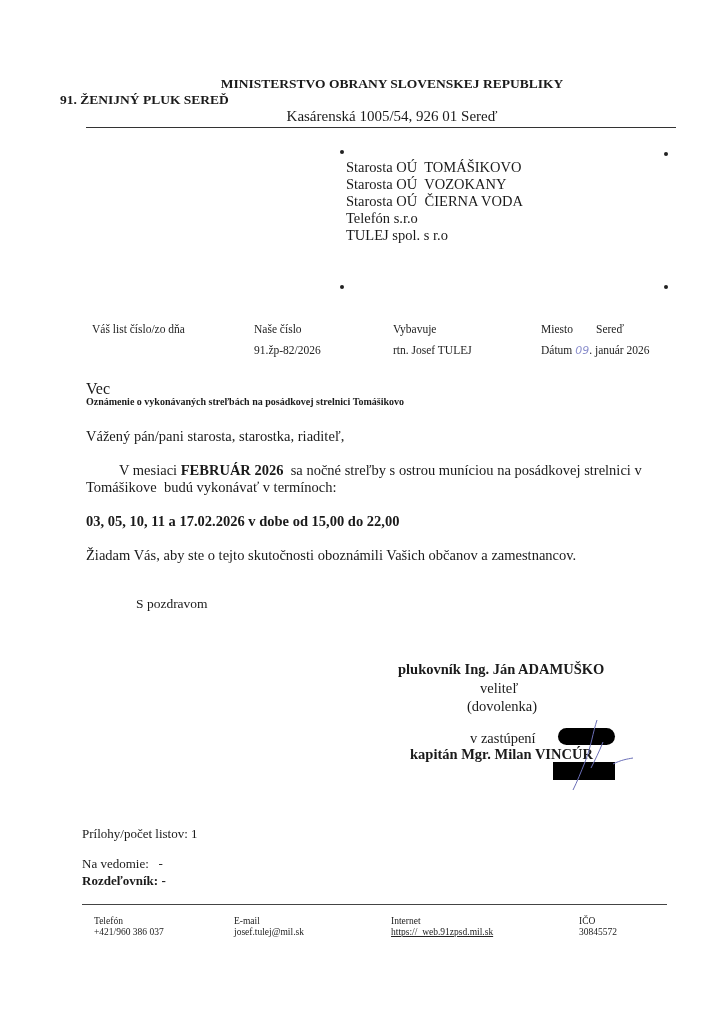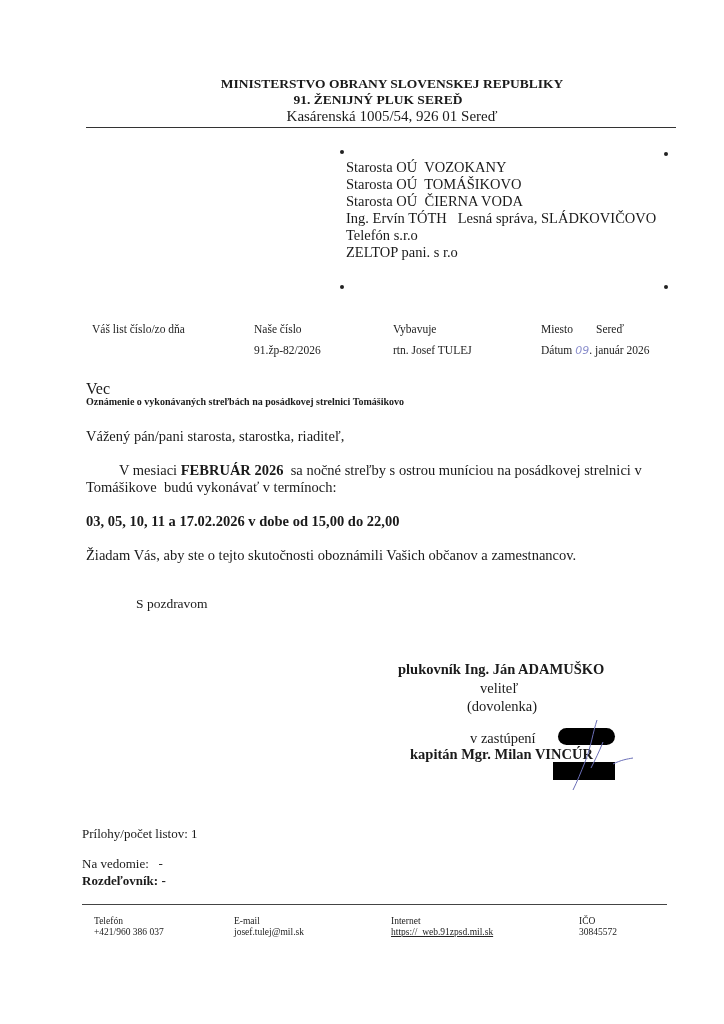--- a/index.html
+++ b/index.html
@@ -12,21 +12,21 @@
     height: 1024px;
     position: relative;
     overflow: hidden;
     font-family: "Liberation Serif", "DejaVu Serif", serif;
     color: #1a1a1a;
   }
   .abs { position: absolute; white-space: nowrap; }
 
   
   .hdr-line1 { left: 0; width: 724px; top: 76px; text-align: center; font-weight: bold; font-size: 13.5px; padding-left: 60px; box-sizing: border-box; }
-  .hdr-line2 { left: 0; width: 696px; top: 92px; text-align: center; font-weight: bold; font-size: 13.5px; padding-left: 60px; box-sizing: border-box; }
+  .hdr-line2 { left: 0; width: 696px; top: 92px; text-align: left; font-weight: bold; font-size: 13.5px; padding-left: 60px; box-sizing: border-box; }
   .hdr-line3 { left: 0; width: 724px; top: 108px; text-align: center; font-size: 15px; padding-left: 60px; box-sizing: border-box; }
   .hdr-rule { left: 86px; top: 127px; width: 590px; height: 1px; background: #333; }
 
   
   .dot { width: 4px; height: 4px; border-radius: 50%; background: #222; }
   .recip { left: 346px; font-size: 14.5px; line-height: 17px; }
 
   
   .ref { font-size: 11.5px; color: #222; }
 
@@ -50,26 +50,25 @@
 <div class="abs hdr-line2">91. ŽENIJNÝ PLUK SEREĎ</div>
 <div class="abs hdr-line3">Kasárenská 1005/54, 926 01 Sereď</div>
 <div class="abs hdr-rule"></div>
 
 <div class="abs dot" style="left:340px; top:150px;"></div>
 <div class="abs dot" style="left:664px; top:152px;"></div>
 <div class="abs dot" style="left:340px; top:285px;"></div>
 <div class="abs dot" style="left:664px; top:285px;"></div>
 
 <div class="abs recip" style="top:159px;">
+  <div style="white-space:pre;">Starosta OÚ  TOMÁŠIKOVO</div>
   <div style="white-space:pre;">Starosta OÚ  VOZOKANY</div>
-  <div style="white-space:pre;">Starosta OÚ  TOMÁŠIKOVO</div>
   <div style="white-space:pre;">Starosta OÚ  ČIERNA VODA</div>
-  <div style="white-space:pre;">Ing. Ervín TÓTH   Lesná správa, SLÁDKOVIČOVO</div>
   <div style="white-space:pre;">Telefón s.r.o</div>
-  <div style="white-space:pre;">ZELTOP pani. s r.o</div>
+  <div style="white-space:pre;">TULEJ spol. s r.o</div>
 </div>
 
 <div class="abs ref" style="left:92px; top:323px;">Váš list číslo/zo dňa</div>
 <div class="abs ref" style="left:254px; top:323px;">Naše číslo</div>
 <div class="abs ref" style="left:254px; top:344px;">91.žp-82/2026</div>
 <div class="abs ref" style="left:393px; top:323px;">Vybavuje</div>
 <div class="abs ref" style="left:393px; top:344px;">rtn. Josef TULEJ</div>
 <div class="abs ref" style="left:541px; top:323px;">Miesto</div>
 <div class="abs ref" style="left:596px; top:323px;">Sereď</div>
 <div class="abs ref" style="left:541px; top:344px;">

